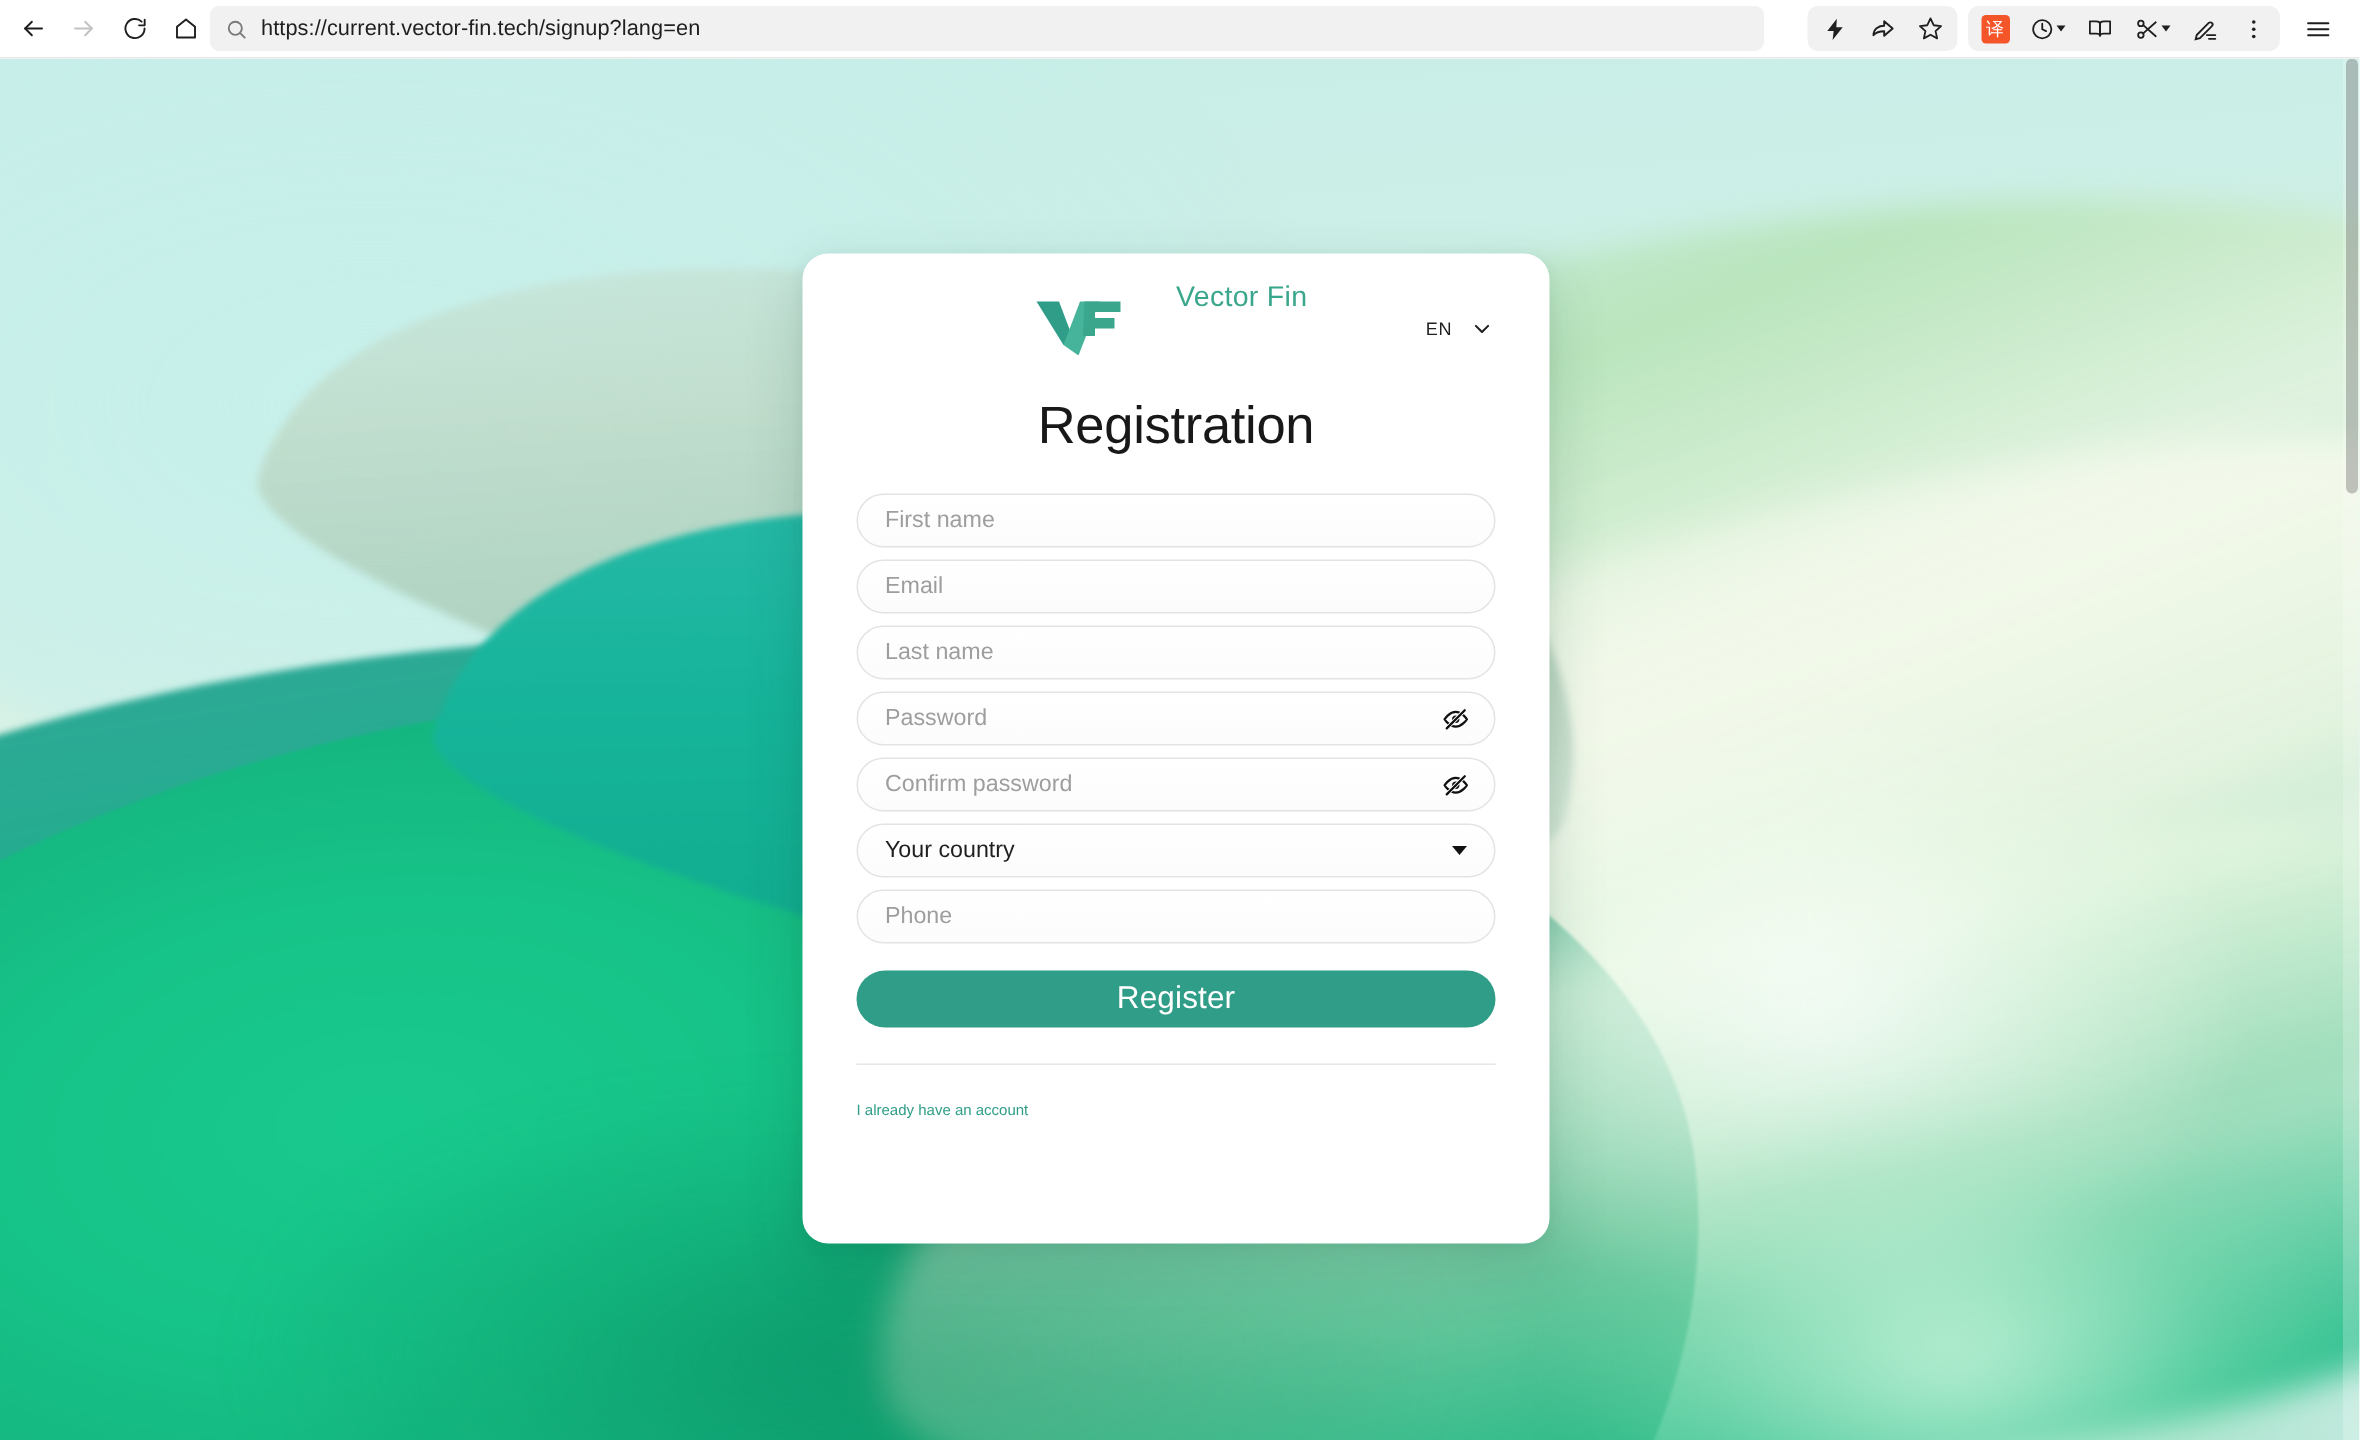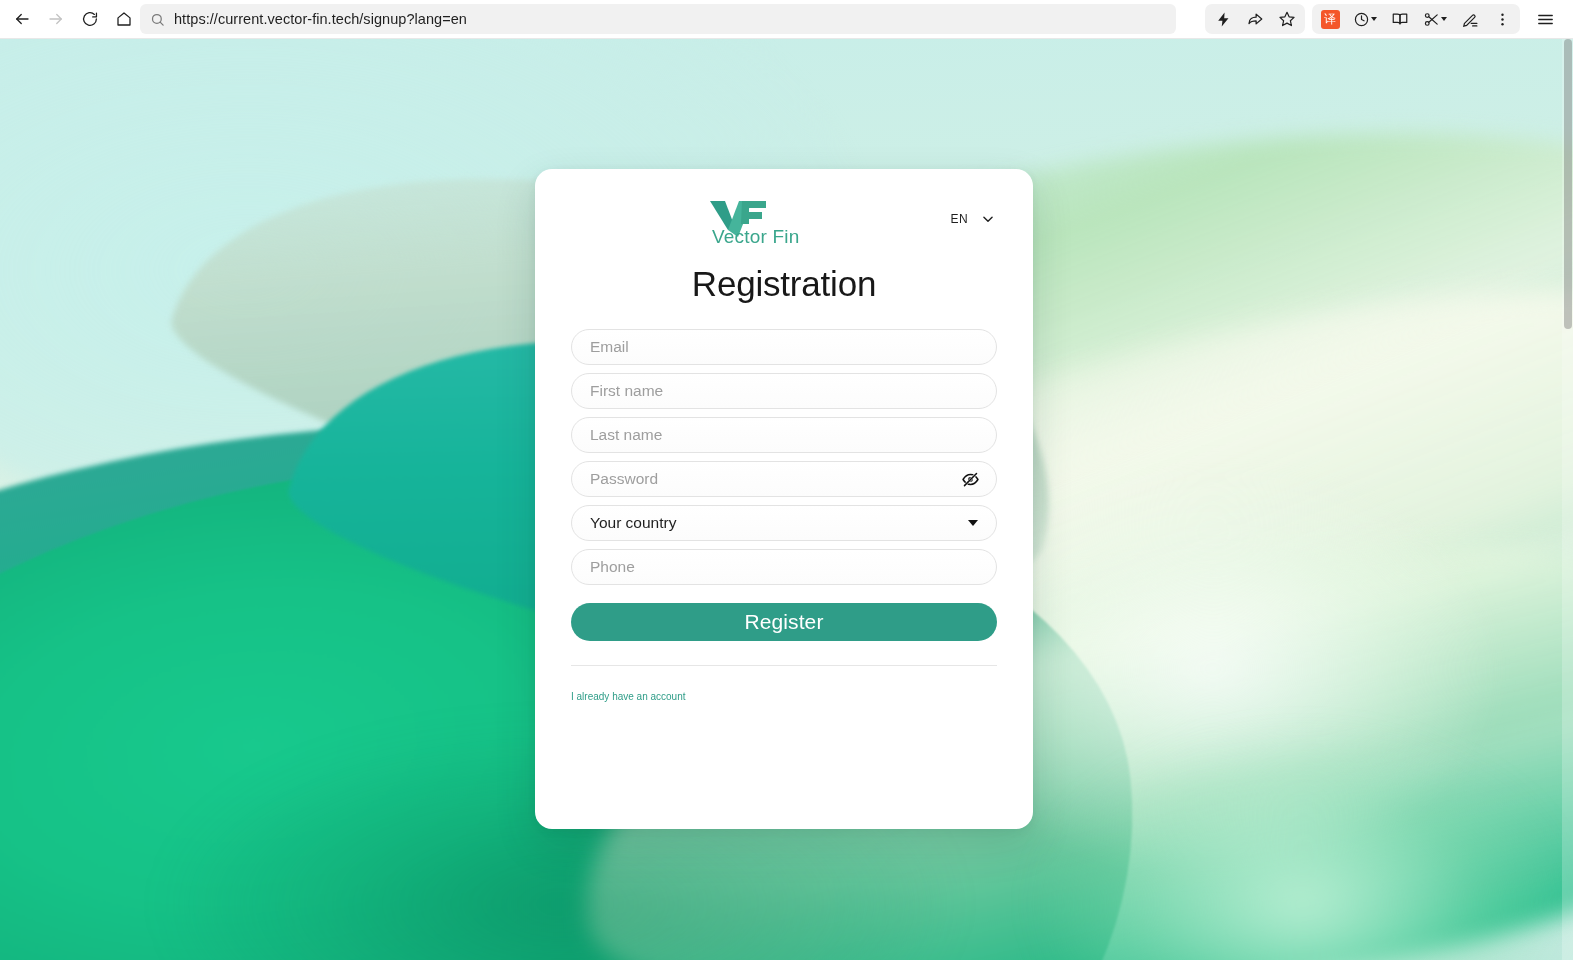--- a/index.html
+++ b/index.html
@@ -242,22 +242,20 @@
 
   .card-head {
     display: flex;
     align-items: flex-start;
     justify-content: space-between;
     height: 56px;
   }
 
   .brand {
     display: flex;
-    flex-direction: column;
-    align-items: center;
     margin-left: 118px;
     position: relative;
   }
   .brand-mark { display: block; }
   .brand-name {
     font-size: 19px;
     color: #3aa68c;
     font-weight: 400;
     letter-spacing: 0.2px;
     margin-top: -11px;
@@ -524,43 +522,54 @@
           </svg>
         </span>
       </div>
     </div>
 
     <h1 class="page-title">Registration</h1>
 
     <div class="form">
 
       <div class="field">
+        <input type="text" placeholder="First name" style="">
+      </div>
+
+      <div class="field">
         <input type="text" placeholder="Email" style="">
-      </div>
-
-      <div class="field">
-        <input type="text" placeholder="First name" style="">
       </div>
 
       <div class="field">
         <input type="text" placeholder="Last name" style="">
       </div>
 
       <div class="field has-icon">
         <input type="text" placeholder="Password" style="">
         <span class="eye-btn">
           <svg width="19" height="19" viewBox="0 0 24 24" fill="none" stroke="currentColor" stroke-width="1.9" stroke-linecap="round" stroke-linejoin="round">
             <path d="M2.6 12S6.4 5.8 12 5.8 21.4 12 21.4 12 17.6 18.2 12 18.2 2.6 12 2.6 12z"></path>
             <circle cx="12" cy="12" r="3.1" fill="currentColor" stroke="none"></circle>
             <line x1="4.4" y1="19.7" x2="19.6" y2="4.4" stroke="#fff" stroke-width="3.4"></line>
             <line x1="4.4" y1="19.7" x2="19.6" y2="4.4" stroke="currentColor" stroke-width="1.9"></line>
           </svg>
         </span>
       </div>
 
+      <div class="field has-icon">
+        <input type="text" placeholder="Confirm password" style="">
+        <span class="eye-btn">
+          <svg width="19" height="19" viewBox="0 0 24 24" fill="none" stroke="currentColor" stroke-width="1.9" stroke-linecap="round" stroke-linejoin="round">
+            <path d="M2.6 12S6.4 5.8 12 5.8 21.4 12 21.4 12 17.6 18.2 12 18.2 2.6 12 2.6 12z"></path>
+            <circle cx="12" cy="12" r="3.1" fill="currentColor" stroke="none"></circle>
+            <line x1="4.4" y1="19.7" x2="19.6" y2="4.4" stroke="#fff" stroke-width="3.4"></line>
+            <line x1="4.4" y1="19.7" x2="19.6" y2="4.4" stroke="currentColor" stroke-width="1.9"></line>
+          </svg>
+        </span>
+      </div>
 
       <div class="field">
         <div class="select-face">Your country</div>
         <span class="select-caret"></span>
       </div>
 
       <div class="field">
         <input type="text" placeholder="Phone" style="">
       </div>
 

